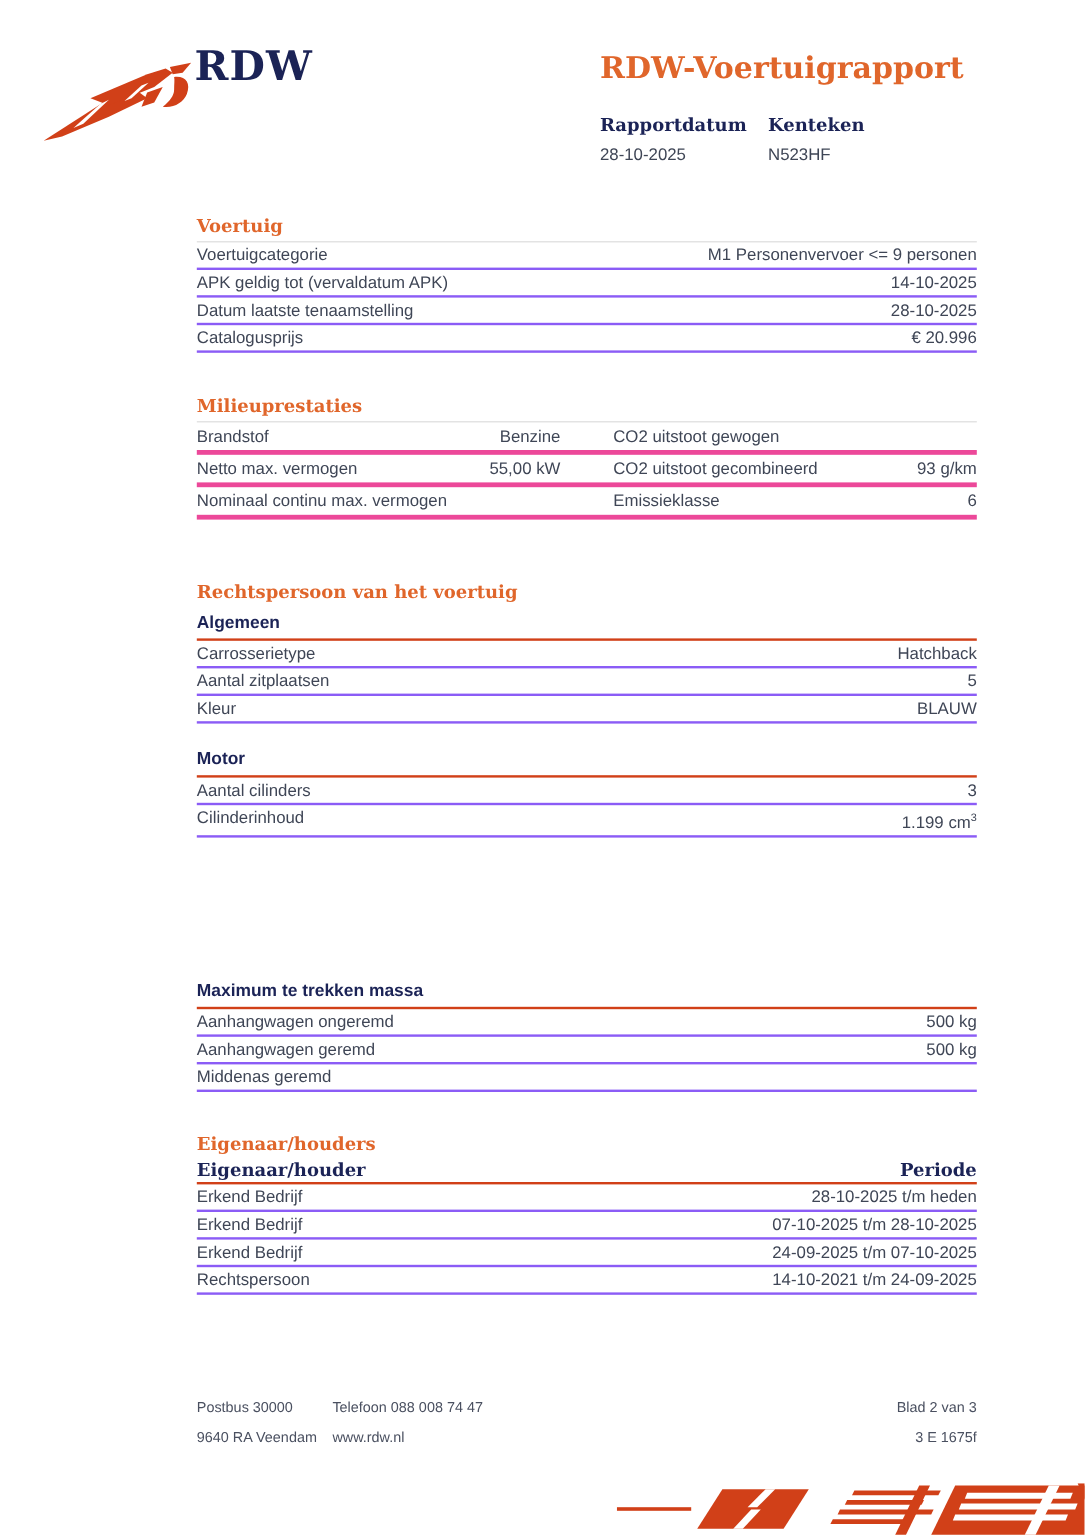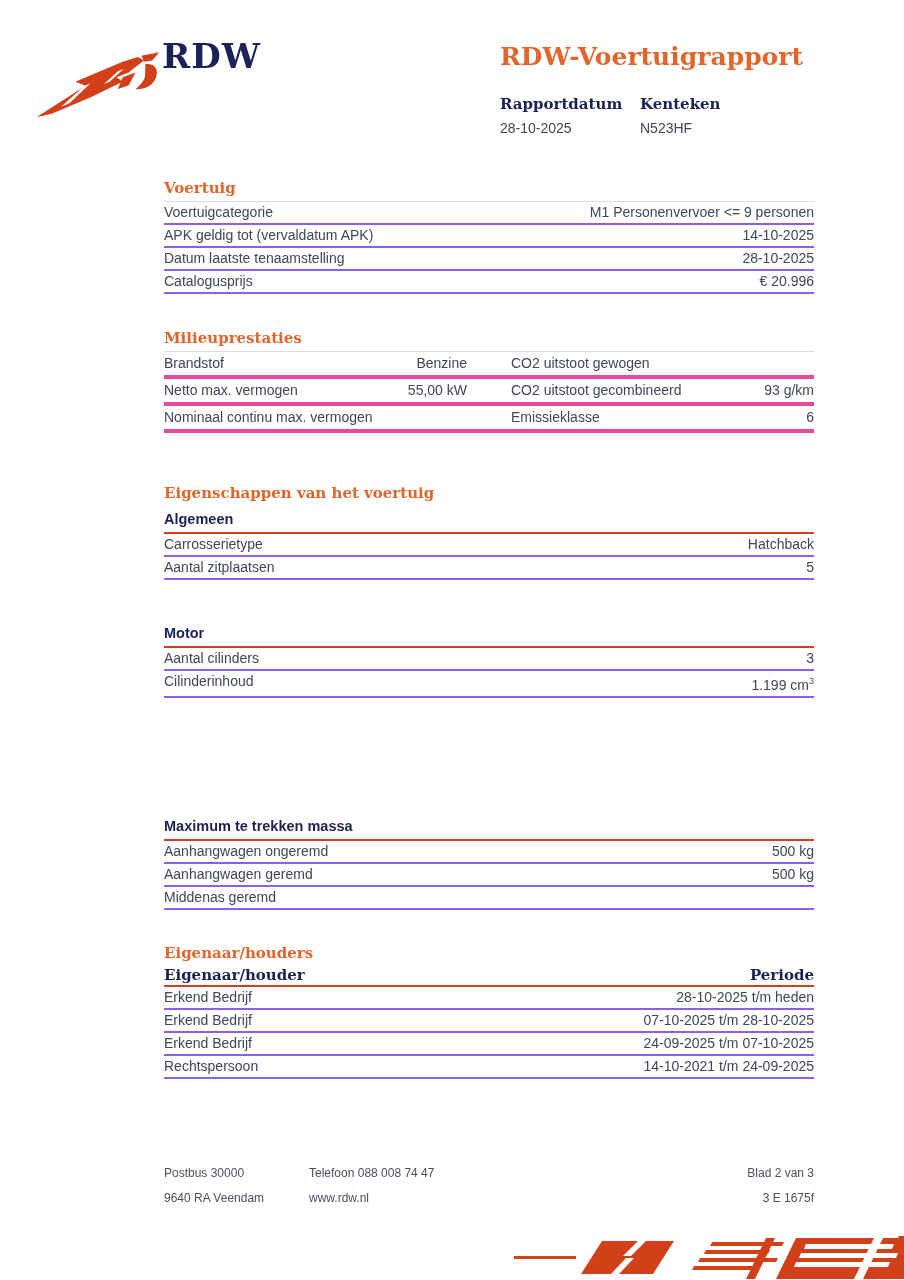--- a/index.html
+++ b/index.html
@@ -47,21 +47,21 @@
   sup { font-size: 9px; }
 
   
   .own-head { display: flex; justify-content: space-between; margin-top: 4px;
     font-family: "DejaVu Serif", serif; font-weight: bold; font-size: 15px;
     color: #1b2356; padding-bottom: 1px; border-bottom: 2px solid #d14018; }
 
   
   .footer { position: absolute; left: 164px; top: 1166px; width: 650px;
     font-size: 12px; color: #4a5060; }
-  .f-row { display: flex; gap: 32px; }
+  .f-row { display: flex; }
   .f-row + .f-row { margin-top: 11px; }
   .f-c1 { width: 113px; }
   .f-c2 { flex: 1; }
   .f-c3 { text-align: right; }
 
   .stripes { position: absolute; right: 0; bottom: 0; }
 </style>
 </head>
 <body>
 
@@ -137,32 +137,36 @@
         <span class="c1">Nominaal continu max. vermogen</span>
         <span class="c2"></span>
         <span class="cgap"></span>
         <span class="c3">Emissieklasse</span>
         <span class="c4">6</span>
       </div>
     </div>
   </div>
 
   <div class="sec" style="top:484px">
-    <div class="sec-title">Eigenschappen van het voertuig</div>
+    <div class="sec-title">Rechtspersoon van het voertuig</div>
   </div>
 
   <div class="sub" style="top:510px">
     <div class="subhead">Algemeen</div>
     <div class="row">
       <span class="lbl">Carrosserietype</span>
       <span class="val">Hatchback</span>
     </div>
     <div class="row">
       <span class="lbl">Aantal zitplaatsen</span>
       <span class="val">5</span>
+    </div>
+    <div class="row">
+      <span class="lbl">Kleur</span>
+      <span class="val">BLAUW</span>
     </div>
   </div>
 
   <div class="sub" style="top:624px">
     <div class="subhead">Motor</div>
     <div class="row">
       <span class="lbl">Aantal cilinders</span>
       <span class="val">3</span>
     </div>
     <div class="row">

